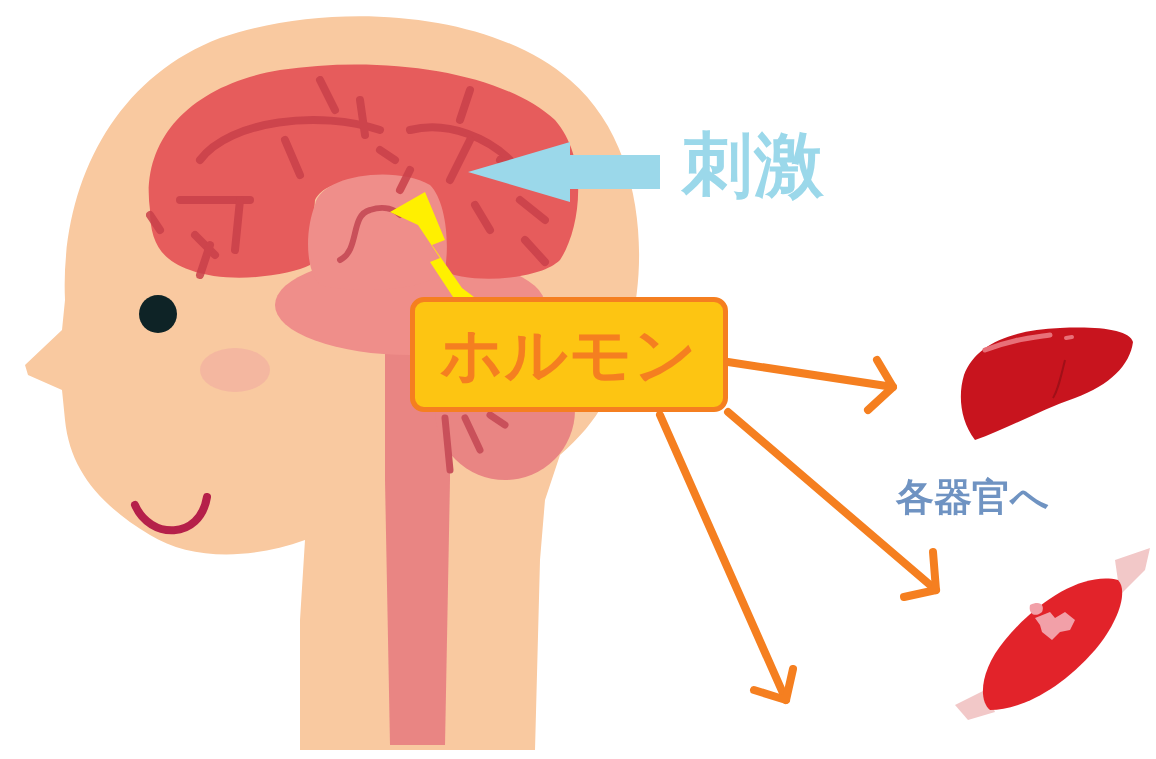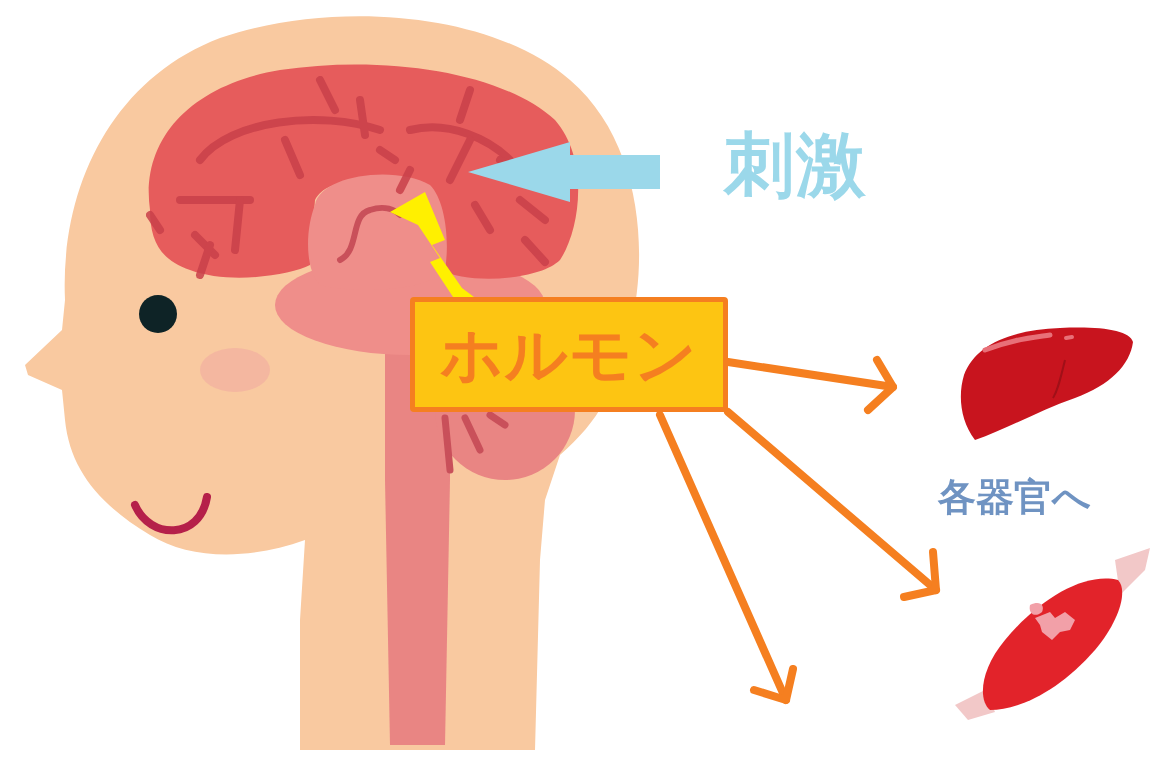--- a/index.html
+++ b/index.html
@@ -1,21 +1,21 @@
 <!DOCTYPE html>
 <html><head>
   <meta charset="utf-8">
   <style>
     html, body { margin:0; padding:0; background:#ffffff; }
     body { width:1156px; height:759px; position:relative; overflow:hidden; font-family:"DejaVu Sans", "Liberation Sans", sans-serif; }
     svg.scene { position:absolute; left:0; top:0; width:1156px; height:759px; }
-    .label { position:absolute; font-weight:bold; white-space:nowrap; line-height:1;margin-left:42px; }
+    .label { position:absolute; font-weight:bold; white-space:nowrap; line-height:1; }
     #stimulus-label { left:682px; top:130px; font-size:70px; color:#9bd8ea; letter-spacing:2px; }
     #hormone-box { position:absolute; left:410px; top:297px; width:318px; height:115px; box-sizing:border-box;
-      background:#fdc512; border:5px solid #f57f20; border-radius:4px; display:flex; align-items:center; justify-content:center; }
+      background:#fdc512; border:5px solid #f57f20; border-radius:14px; display:flex; align-items:center; justify-content:center; }
     #hormone-label { font-size:62px; color:#f57f20; font-weight:bold; letter-spacing:1px; }
     #organs-label { left:896px; top:478px; font-size:38px; color:#6f93c2; }
   </style>
 </head>
 <body>
 
 <svg class="scene" viewBox="0 0 1156 759">
 
   <g>
     <path fill="#f9c9a0" d="

